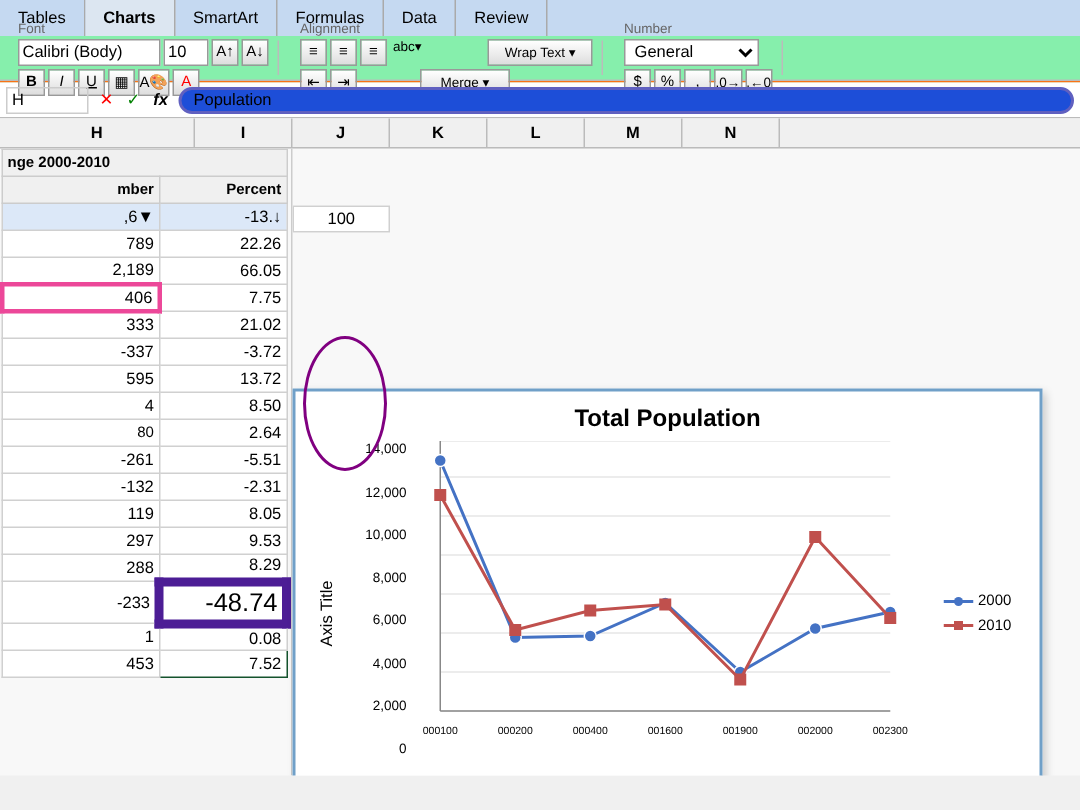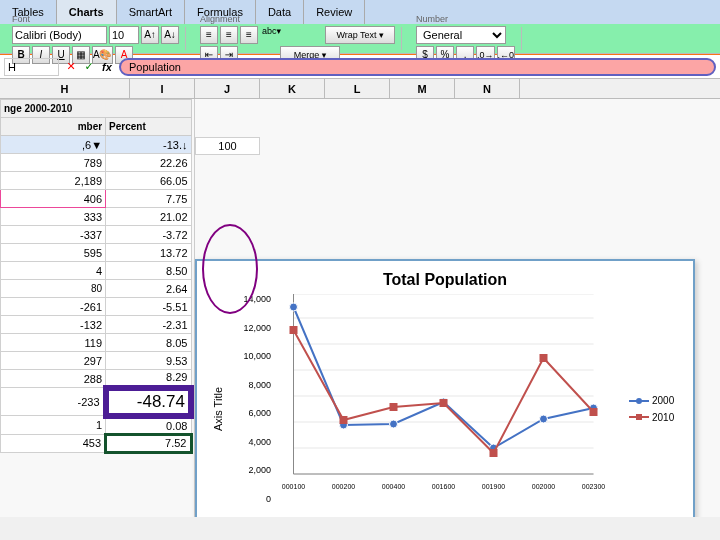--- a/index.html
+++ b/index.html
@@ -15,21 +15,21 @@
     .ribbon-input { border: 1px solid #999; background: white; height: 18px; width: 60px; font-size: 11px; padding: 0 2px; }
     .ribbon-input-sm { width: 30px; }
     .ribbon-btn { border: 1px solid #999; background: linear-gradient(to bottom, #fff, #ddd); height: 18px; min-width: 18px; font-size: 10px; cursor: pointer; display: flex; align-items: center; justify-content: center; }
     .ribbon-btn-wide { width: 60px; margin-left: 40px; }
 
     
     .formula-bar { display: flex; align-items: center; height: 24px; background: white; border-bottom: 1px solid #bbb; padding: 0 4px; gap: 4px; }
     .cell-ref { border: 1px solid #ccc; width: 55px; height: 18px; font-size: 11px; padding: 0 3px; display: flex; align-items: center; }
     .fx-icons { display: flex; gap: 2px; align-items: center; }
     .fx-icon { width: 16px; height: 16px; display: flex; align-items: center; justify-content: center; font-size: 11px; }
-    .formula-input { flex: 1; border: 2px solid #6060c0; border-radius: 10px; height: 18px; padding: 0 8px; font-size: 11px; background: #fca5a5; display: flex; align-items: center; }
+    .formula-input { flex: 1; border: 2px solid #6060c0; border-radius: 10px; height: 18px; padding: 0 8px; font-size: 11px; background: #1d4ed8; display: flex; align-items: center; }
     table { border-collapse: collapse; width: 100%; }
     td, th { border: 1px solid #d0d0d0; font-size: 11px; height: 18px; padding: 0 4px; white-space: nowrap; }
     td { background: white; }
 
     
     .chart-container { position: absolute; top: 160px; left: 195px; width: 500px; height: 330px; background: white; border: 2px solid #70a0c8; box-shadow: 2px 2px 6px rgba(0,0,0,0.2); padding: 10px; }
     .chart-title { text-align: center; font-size: 16px; font-weight: bold; margin-bottom: 5px; }
   </style>
 </head>
 <body>
@@ -130,36 +130,36 @@
   <div style="display:flex; flex:1; overflow:hidden; position:relative;">
 
     <div style="width:195px; overflow:hidden; border-right:1px solid #ccc;">
       <table style="border-collapse:collapse; width:100%;">
         <tbody>
           <tr>
             <td colspan="2" style="background:#f0f0f0; font-weight:bold; font-size:10px; border:1px solid #ccc; padding:1px 3px; width:130px;">nge 2000-2010</td>
           </tr>
           <tr>
             <td style="font-weight:bold; text-align:right; font-size:10px; border:1px solid #ccc; padding:1px 3px; width:80px; background:#f0f0f0;">mber</td>
-            <td style="font-weight:bold; text-align:left; font-size:10px; border:1px solid #ccc; padding:1px 3px; width:65px; background:#f0f0f0;">Percent</td>
+            <td style="font-weight:bold; text-align:right; font-size:10px; border:1px solid #ccc; padding:1px 3px; width:65px; background:#f0f0f0;">Percent</td>
           </tr>
           <tr>
             <td style="text-align:right; font-size:11px; border:1px solid #d0d0d0; padding:1px 3px; background:#dce8f8;">,6▼</td>
             <td style="text-align:right; font-size:11px; border:1px solid #d0d0d0; padding:1px 3px; background:#dce8f8;">-13.↓</td>
           </tr>
           <tr>
             <td style="text-align:right; font-size:11px; border:1px solid #d0d0d0; padding:1px 3px;">789</td>
             <td style="text-align:right; font-size:11px; border:1px solid #d0d0d0; padding:1px 3px;">22.26</td>
           </tr>
           <tr>
             <td style="text-align:right; font-size:11px; border:1px solid #d0d0d0; padding:1px 3px;">2,189</td>
             <td style="text-align:right; font-size:11px; border:1px solid #d0d0d0; padding:1px 3px;">66.05</td>
           </tr>
           <tr>
-            <td style="text-align:right; font-size:11px; border:1px solid #ec4899; padding:1px 3px;">406</td>
+            <td style="text-align:right; font-size:11px; border:3px solid #ec4899; padding:1px 3px;">406</td>
             <td style="text-align:right; font-size:11px; border:1px solid #d0d0d0; padding:1px 3px;">7.75</td>
           </tr>
           <tr>
             <td style="text-align:right; font-size:11px; border:1px solid #d0d0d0; padding:1px 3px;">333</td>
             <td style="text-align:right; font-size:11px; border:1px solid #d0d0d0; padding:1px 3px;">21.02</td>
           </tr>
           <tr>
             <td style="text-align:right; font-size:11px; border:1px solid #d0d0d0; padding:1px 3px;">-337</td>
             <td style="text-align:right; font-size:11px; border:1px solid #d0d0d0; padding:1px 3px;">-3.72</td>
           </tr>
@@ -198,21 +198,21 @@
           <tr>
             <td style="text-align:right; font-size:11px; border:1px solid #d0d0d0; padding:1px 3px;">-233</td>
             <td style="text-align:right; font-size:17px; border:6px solid #4c1d95; padding:1px 3px;">-48.74</td>
           </tr>
           <tr>
             <td style="text-align:right; font-size:11px; border:1px solid #d0d0d0; padding:1px 3px;">1</td>
             <td style="text-align:right; font-size:11px; border:1px solid #d0d0d0; padding:1px 3px;">0.08</td>
           </tr>
           <tr>
             <td style="text-align:right; font-size:11px; border:1px solid #d0d0d0; padding:1px 3px;">453</td>
-            <td style="text-align:right; font-size:11px; border:3px solid #14532d; padding:1px 3px;">7.52</td>
+            <td style="text-align:right; font-size:11px; border:1px solid #14532d; padding:1px 3px;">7.52</td>
           </tr>
         </tbody>
       </table>
     </div>
 
     <div style="display:flex; flex-direction:column;">
       <div style="width:65px; height:18px; border:1px solid #d0d0d0; background:white; text-align:center; font-size:11px; display:flex; align-items:center; justify-content:center; margin-top:38px;">100</div>
     </div>
 
     <div class="chart-container">

